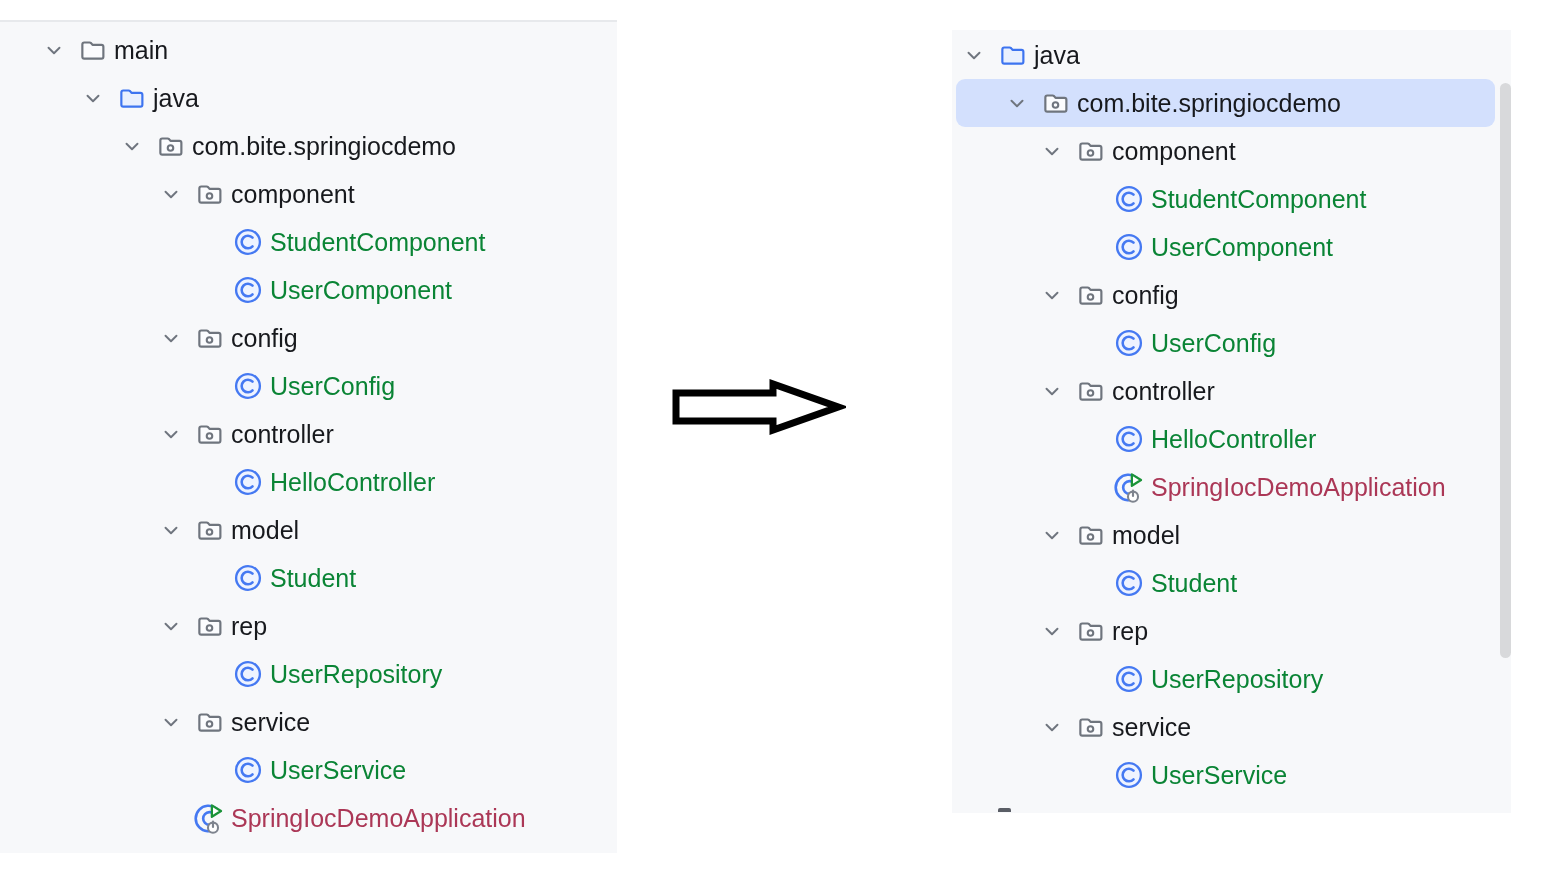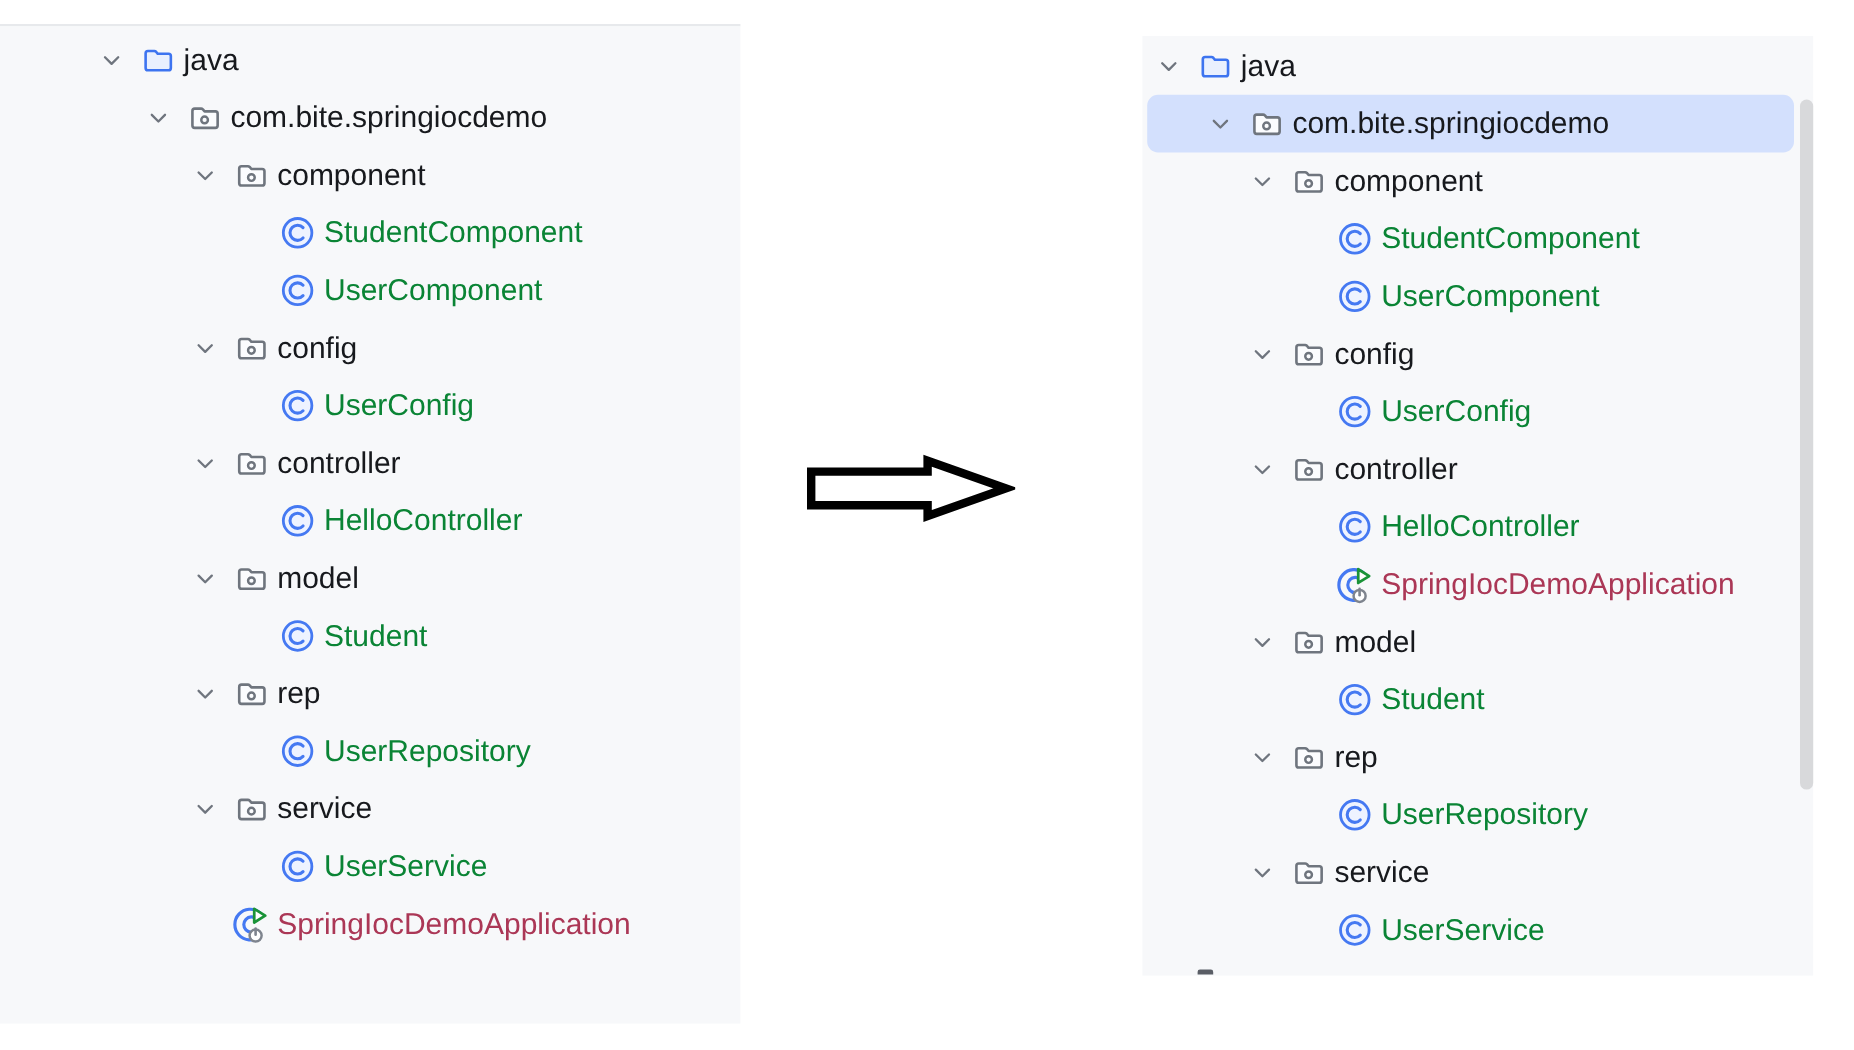--- a/index.html
+++ b/index.html
@@ -33,20 +33,33 @@
     background:#5a5e66;border-radius:2px 2px 0 0;
   }
 </style>
 </head>
 <body>
 
 <div id="left-topline"></div>
 
 <div id="left-panel" class="panel">
   <div class="tree">
+      <div class="row" style="padding-left: 42px;">
+        <span class="chev">
+          <svg width="22" height="22" viewBox="0 0 24 24">
+            <path d="M6 9.5 L12 15.5 L18 9.5" fill="none" stroke="#6f757e" stroke-width="2.1" stroke-linecap="round" stroke-linejoin="round"></path>
+          </svg>
+        </span>
+        <span class="ticon">
+          <svg width="29" height="29" viewBox="0 0 24 24">
+            <path d="M3.6 7c0-.9.7-1.6 1.6-1.6h4.4c.5 0 .9.2 1.2.5l1.2 1.4h7.4c.9 0 1.6.7 1.6 1.6v8.2c0 .9-.7 1.6-1.6 1.6H5.2c-.9 0-1.6-.7-1.6-1.6z" fill="#fbfcfe" stroke="#6f757e" stroke-width="1.8" stroke-linejoin="round"></path>
+          </svg>
+        </span>
+        <span class="lbl" style="color: rgb(23, 25, 29);">main</span>
+      </div>
       <div class="row" style="padding-left: 81px;">
         <span class="chev">
           <svg width="22" height="22" viewBox="0 0 24 24">
             <path d="M6 9.5 L12 15.5 L18 9.5" fill="none" stroke="#6f757e" stroke-width="2.1" stroke-linecap="round" stroke-linejoin="round"></path>
           </svg>
         </span>
         <span class="ticon">
           <svg width="29" height="29" viewBox="0 0 24 24">
             <path d="M3.6 7c0-.9.7-1.6 1.6-1.6h4.4c.5 0 .9.2 1.2.5l1.2 1.4h7.4c.9 0 1.6.7 1.6 1.6v8.2c0 .9-.7 1.6-1.6 1.6H5.2c-.9 0-1.6-.7-1.6-1.6z" fill="#e9f0fe" stroke="#3d74f0" stroke-width="1.8" stroke-linejoin="round"></path>
           </svg>

